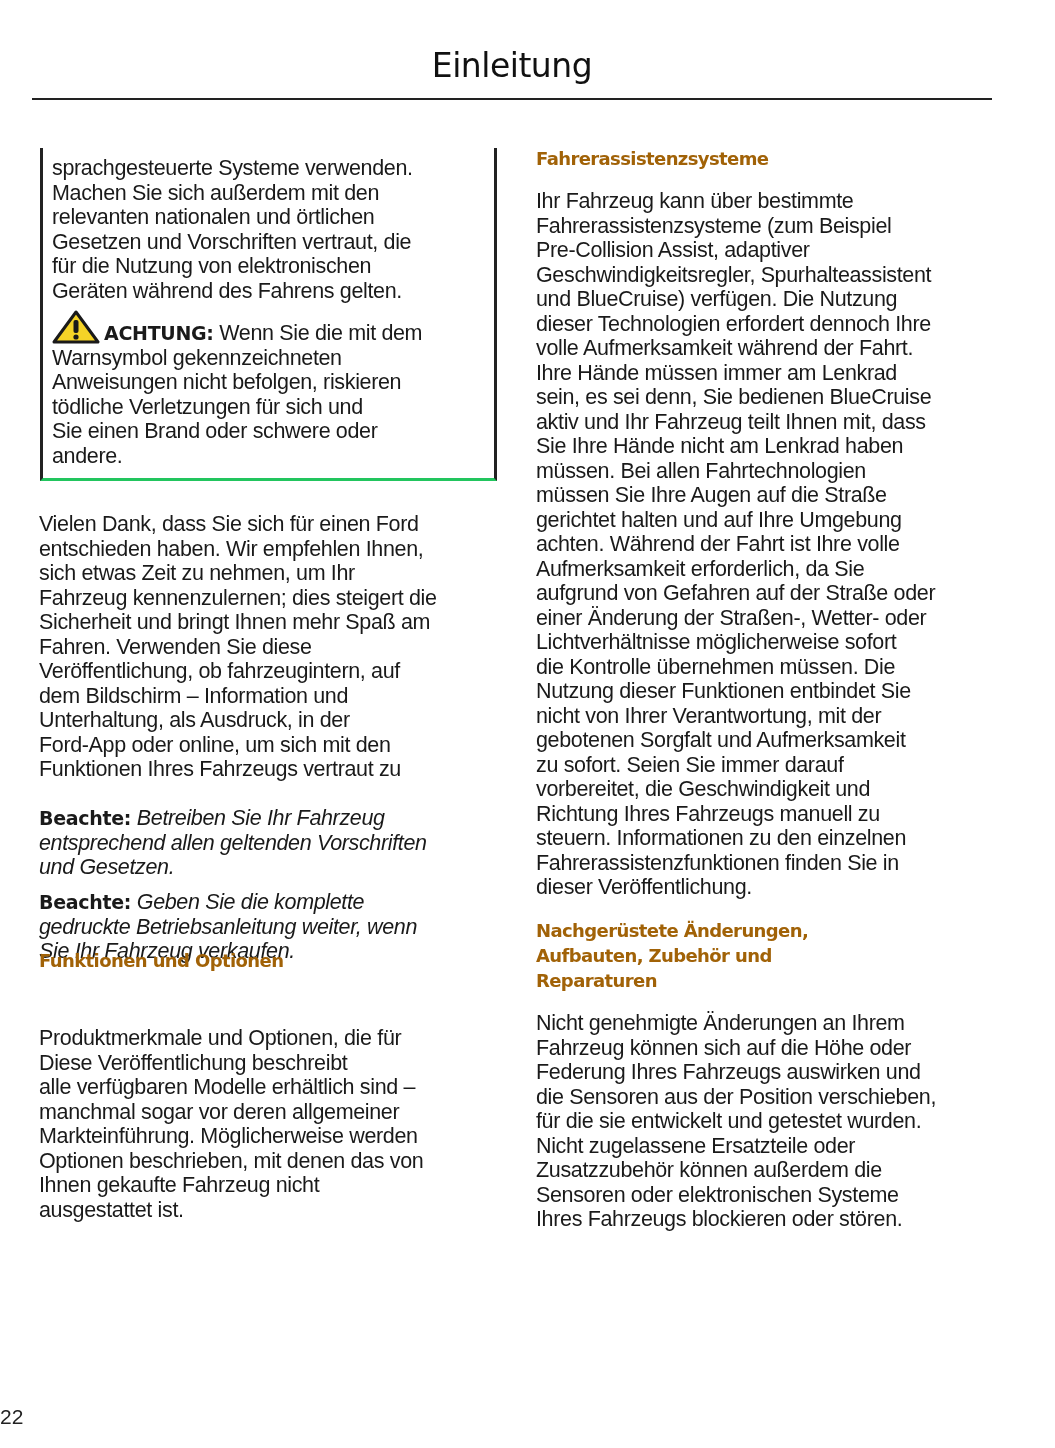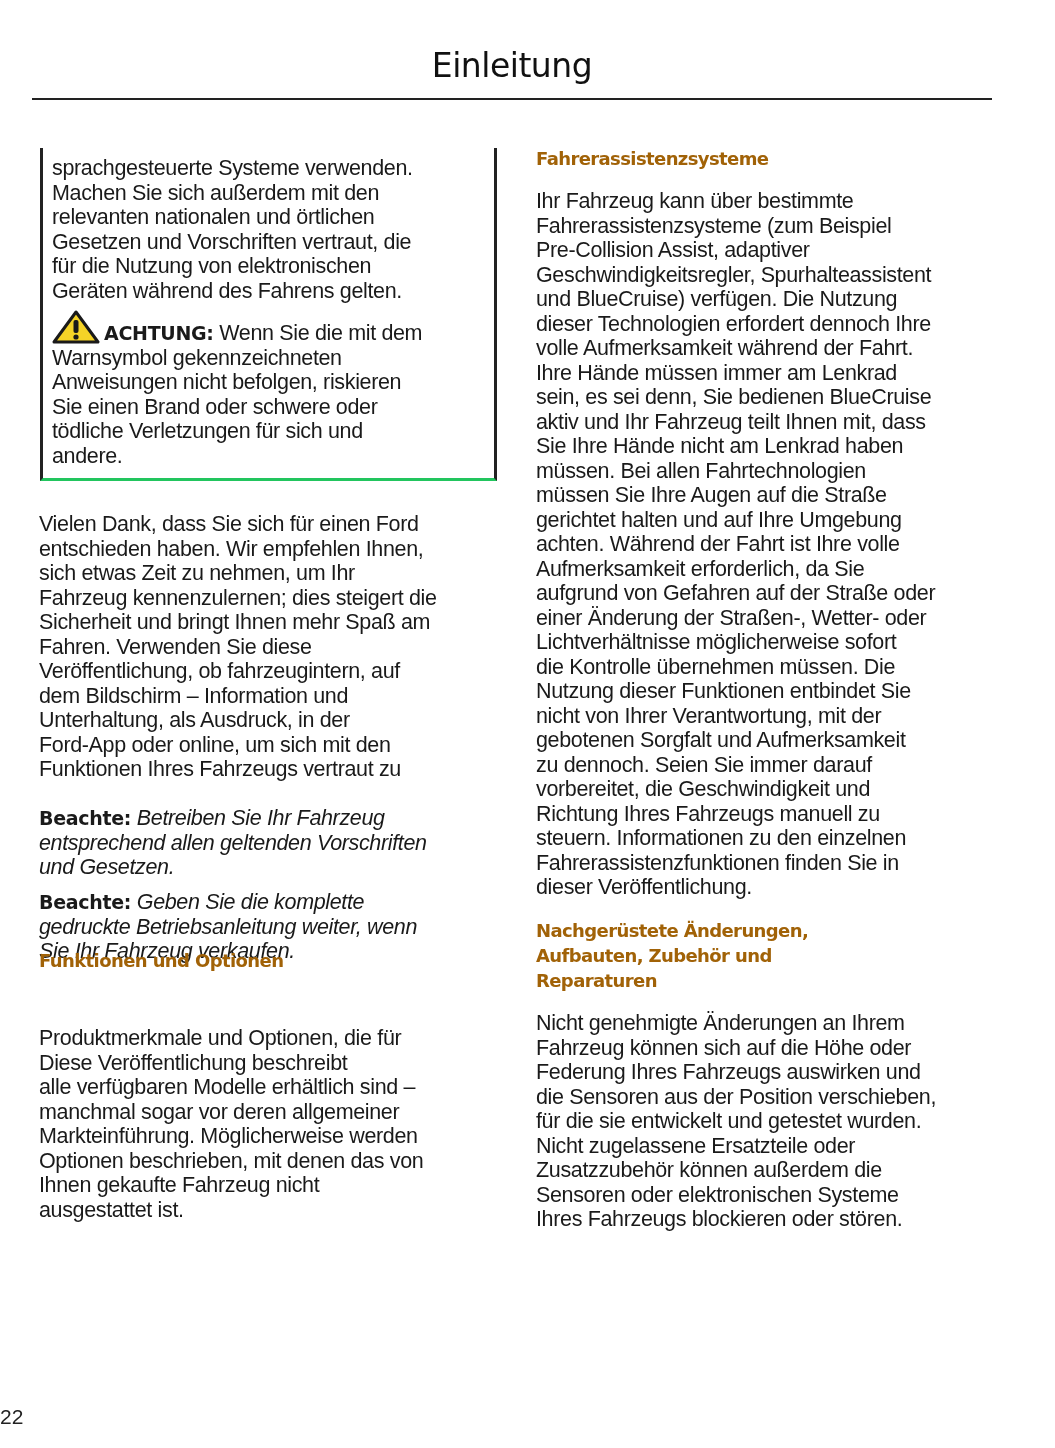--- a/index.html
+++ b/index.html
@@ -61,22 +61,22 @@
     <span class="warn-icon">
       <svg width="48" height="34" viewBox="0 0 48 34">
         <polygon points="24,2 46,32 2,32" fill="#f5d327" stroke="#1a1a1a" stroke-width="3" stroke-linejoin="round"></polygon>
         <rect x="21.5" y="10" width="5" height="13" rx="2" fill="#1a1a1a"></rect>
         <circle cx="24" cy="27" r="2.6" fill="#1a1a1a"></circle>
       </svg>
     </span><span class="strong-label">ACHTUNG:</span><span> Wenn Sie die mit dem</span>
   </span>
   <span class="warn-line">Warnsymbol gekennzeichneten</span>
   <span class="warn-line">Anweisungen nicht befolgen, riskieren</span>
+  <span class="warn-line">tödliche Verletzungen für sich und</span>
   <span class="warn-line">Sie einen Brand oder schwere oder</span>
-  <span class="warn-line">tödliche Verletzungen für sich und</span>
   <span class="warn-line">andere.</span>
 </div>
 
 <div class="abs body-text" style="left:39px; top:512px; width:455px;">
   <span class="line">Vielen Dank, dass Sie sich für einen Ford</span>
   <span class="line">entschieden haben.  Wir empfehlen Ihnen,</span>
   <span class="line">sich etwas Zeit zu nehmen, um Ihr</span>
   <span class="line">Fahrzeug kennenzulernen; dies steigert die</span>
   <span class="line">Sicherheit und bringt Ihnen mehr Spaß am</span>
   <span class="line">Fahren.  Verwenden Sie diese</span>
@@ -131,21 +131,21 @@
   <span class="line">gerichtet halten und auf Ihre Umgebung</span>
   <span class="line">achten. Während der Fahrt ist Ihre volle</span>
   <span class="line">Aufmerksamkeit erforderlich, da Sie</span>
   <span class="line">aufgrund von Gefahren auf der Straße oder</span>
   <span class="line">einer Änderung der Straßen-, Wetter- oder</span>
   <span class="line">Lichtverhältnisse möglicherweise sofort</span>
   <span class="line">die Kontrolle übernehmen müssen. Die</span>
   <span class="line">Nutzung dieser Funktionen entbindet Sie</span>
   <span class="line">nicht von Ihrer Verantwortung, mit der</span>
   <span class="line">gebotenen Sorgfalt und Aufmerksamkeit</span>
-  <span class="line">zu dennoch. Seien Sie immer darauf</span>
+  <span class="line">zu sofort. Seien Sie immer darauf</span>
   <span class="line">vorbereitet, die Geschwindigkeit und</span>
   <span class="line">Richtung Ihres Fahrzeugs manuell zu</span>
   <span class="line">steuern. Informationen zu den einzelnen</span>
   <span class="line">Fahrerassistenzfunktionen finden Sie in</span>
   <span class="line">dieser Veröffentlichung.</span>
 </div>
 
 <div class="abs heading" style="left:536px; top:918px;">
   <span class="line">Nachgerüstete Änderungen,</span>
   <span class="line">Aufbauten, Zubehör und</span>

